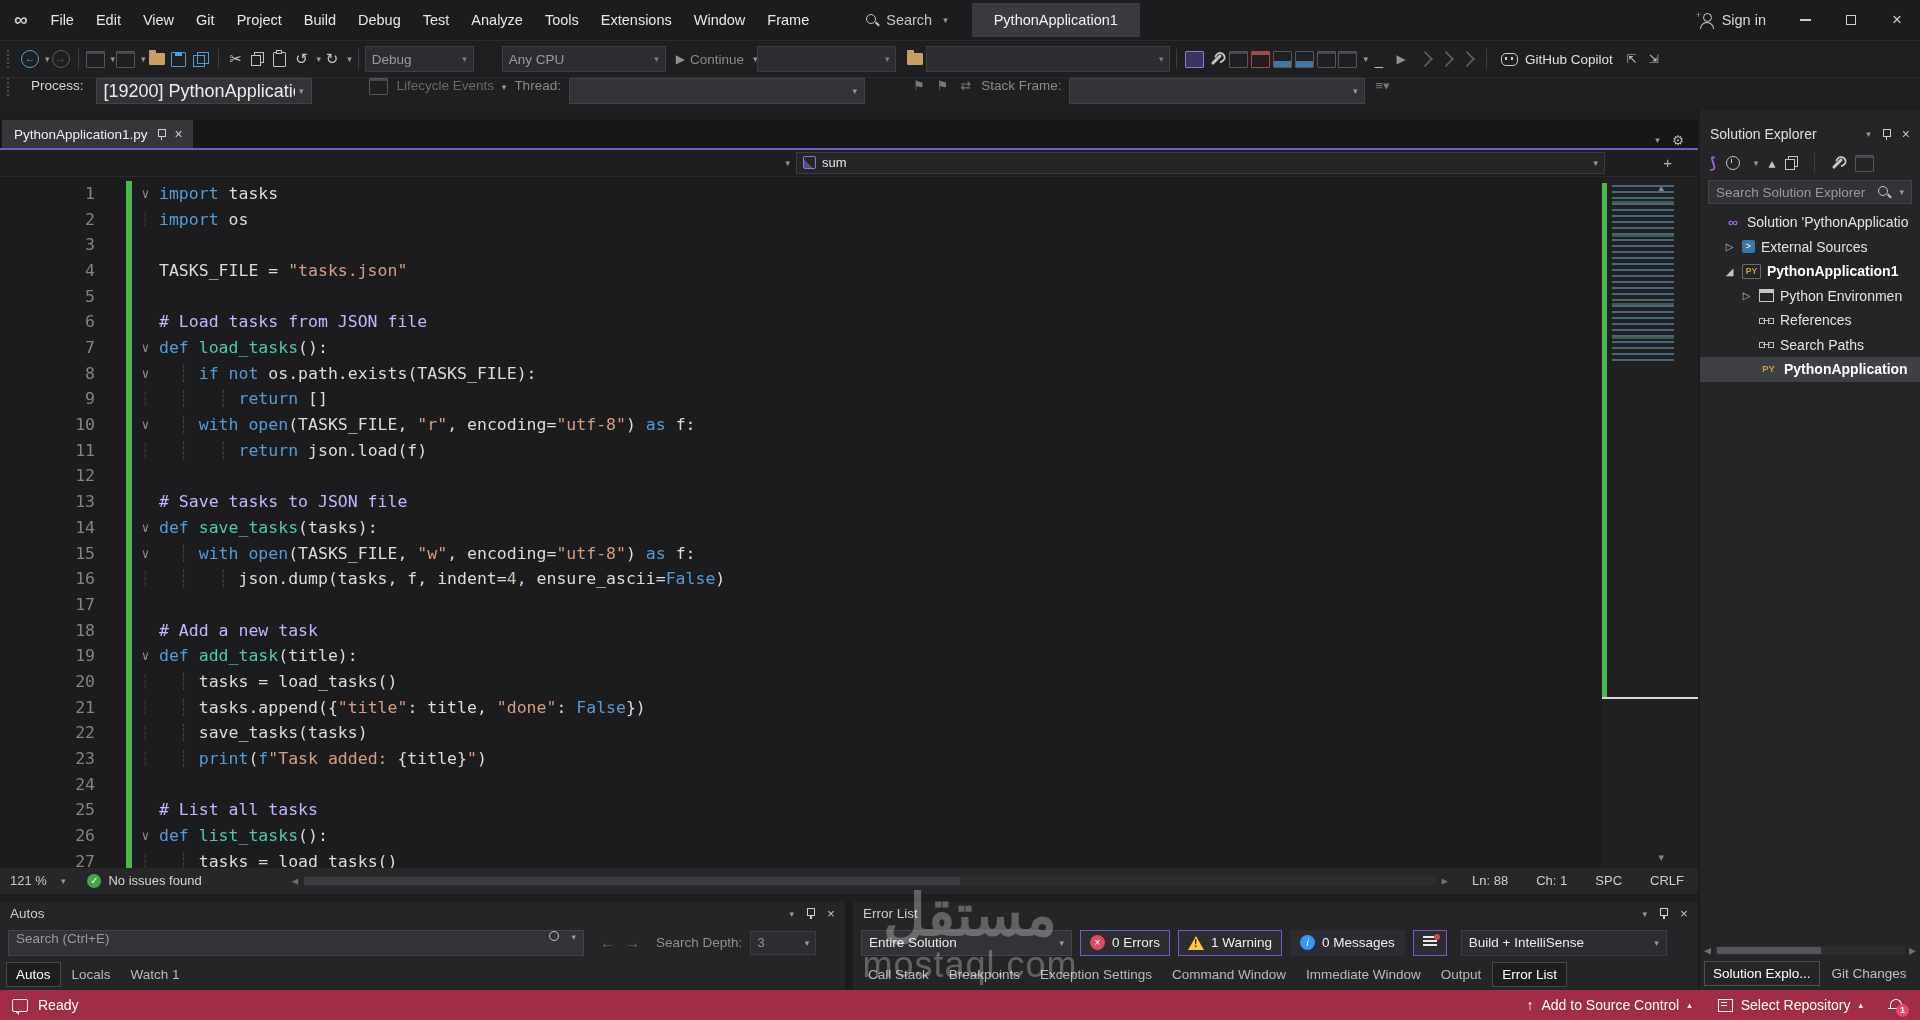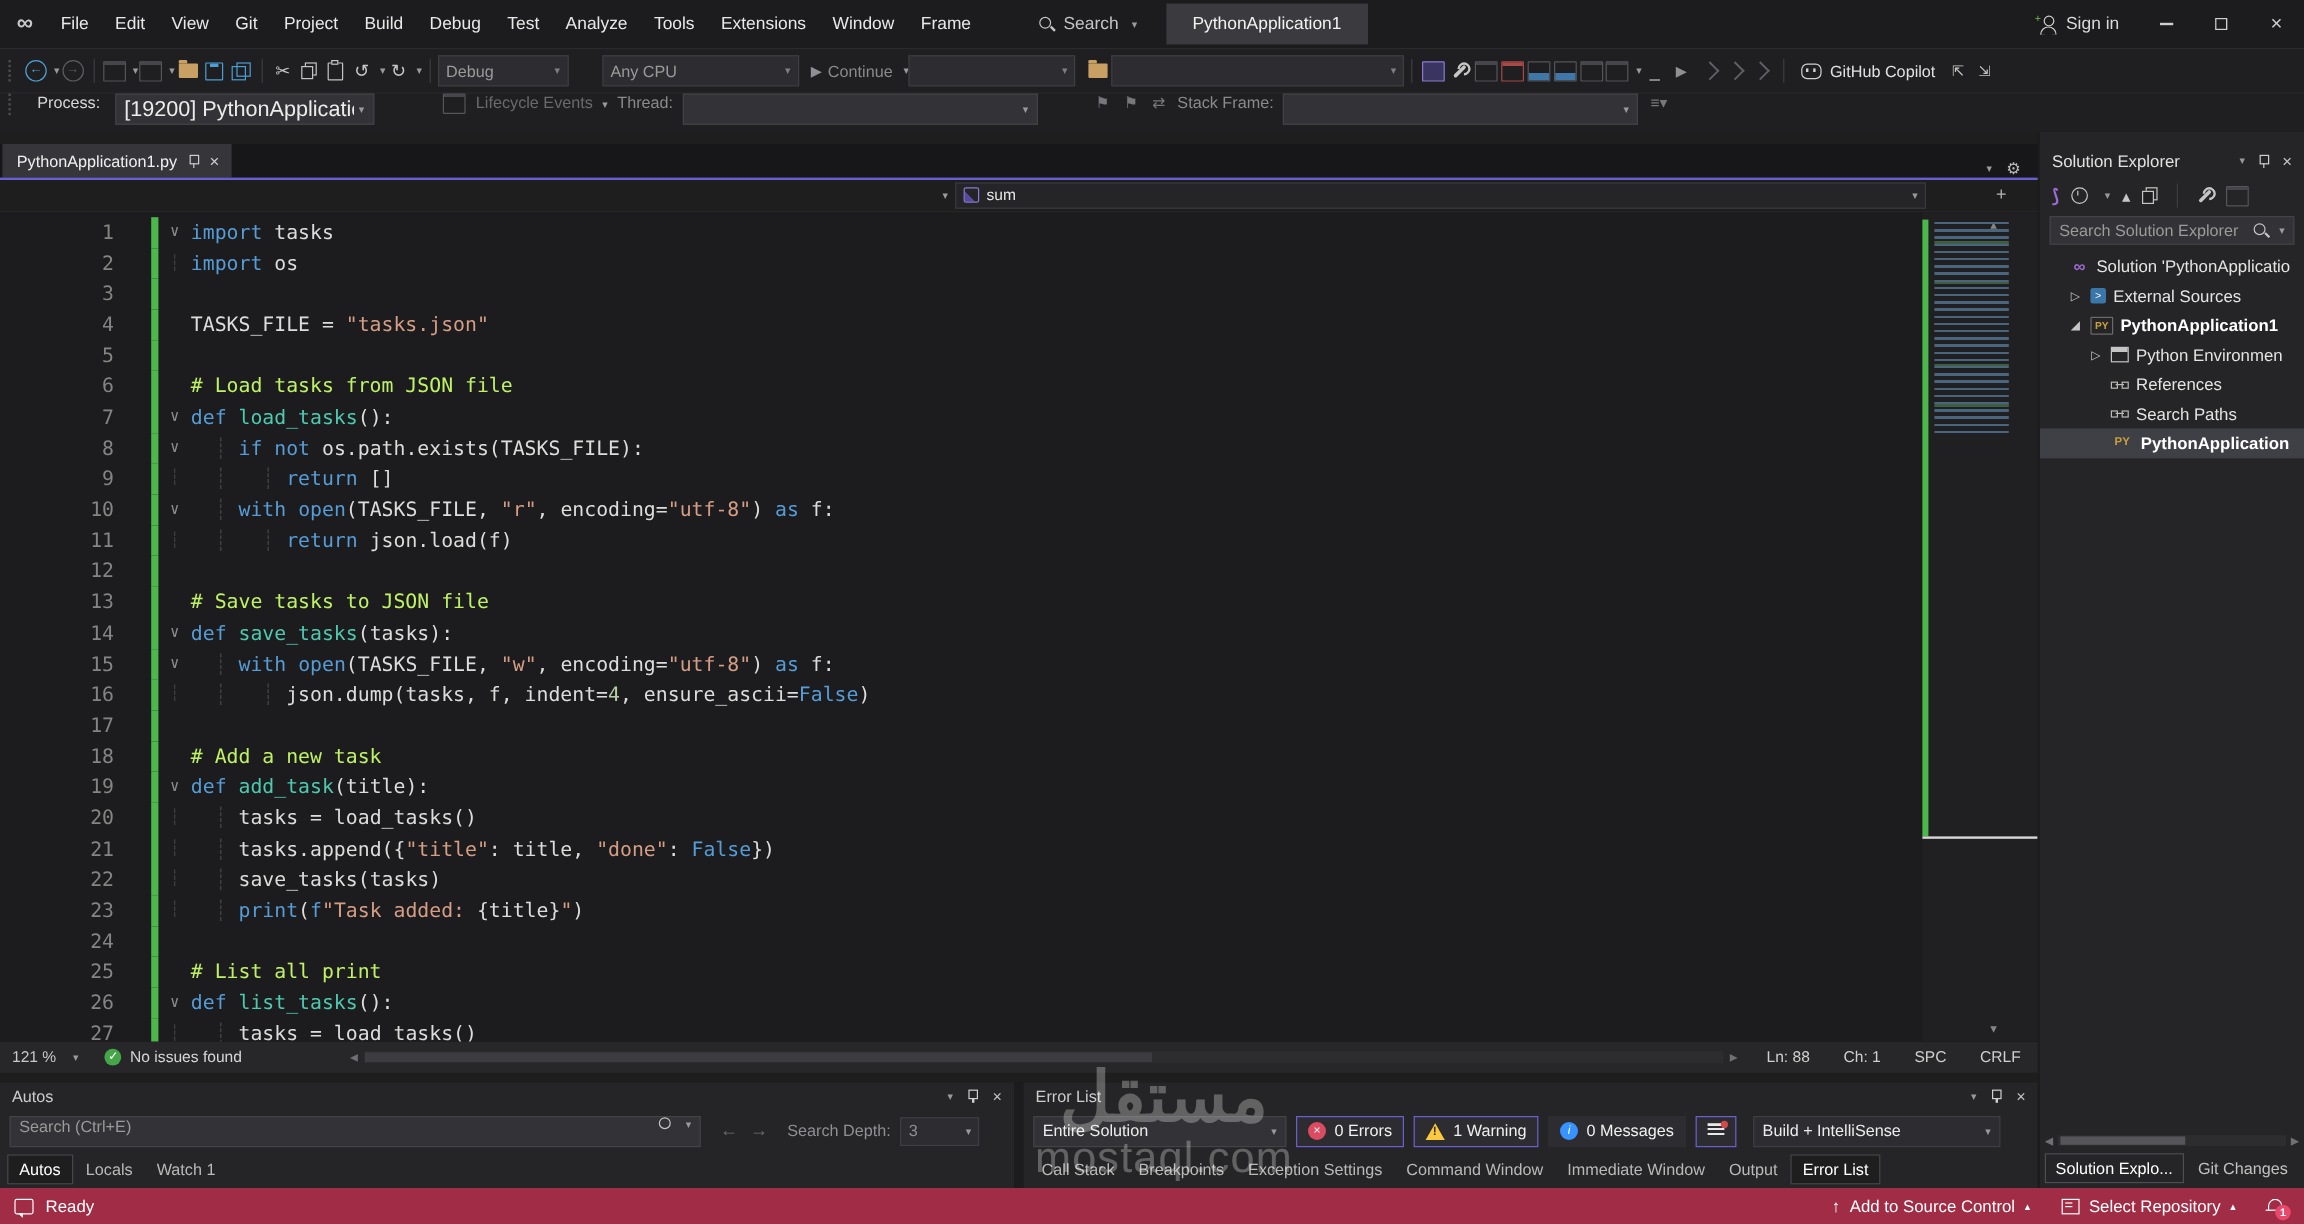--- a/index.html
+++ b/index.html
@@ -94,21 +94,21 @@
   
   .editor-body{height:694px;display:flex;position:relative;overflow:hidden;background:#1c1c1e;}
   .code-wrap{flex:1;padding-top:4px;font-family:"DejaVu Sans Mono","Liberation Mono",monospace;font-size:16.5px;overflow:hidden;}
   .cl{display:flex;height:25.7px;line-height:25.7px;white-space:pre;}
   .ln{width:95px;text-align:right;color:#848484;flex:0 0 auto;}
   .chg{width:6px;margin-left:31px;background:#4cb84c;flex:0 0 auto;}
   .fold{width:27px;text-align:center;flex:0 0 auto;font-size:13px;}
   .fold.fa{color:#8c8c8c;} .fold.fg{color:#3f3f42;}
   .ct{flex:1;color:#dcdcdc;}
   .tk-d{color:#dcdcdc;} .tk-k{color:#569cd6;} .tk-f{color:#4ec9b0;} .tk-s{color:#d69d85;}
-  .tk-c{color:#bef264;} .tk-n{color:#b5cea8;} .tk-g{color:#3f3f42;}
+  .tk-c{color:#c4b5fd;} .tk-n{color:#b5cea8;} .tk-g{color:#3f3f42;}
 
   
   .minimap{width:96px;flex:0 0 auto;position:relative;background:#202022;}
   .mm-green{position:absolute;left:0;top:6px;width:5px;height:514px;background:#4cb84c;}
   .mm-code{position:absolute;left:10px;top:8px;width:62px;height:178px;
     background:repeating-linear-gradient(180deg,#4a657e 0 2px,transparent 2px 6px),repeating-linear-gradient(180deg,transparent 0 16px,#3f5d40 16px 18px,transparent 18px 34px);}
   .mm-hline{position:absolute;left:0;top:520px;width:100%;height:2px;background:#d8d8d8;}
   .mm-up{position:absolute;right:34px;top:4px;color:#858585;font-size:11px;}
   .mm-dn{position:absolute;right:34px;bottom:4px;color:#858585;font-size:11px;}
 
@@ -450,21 +450,21 @@
             <div class="cl"><span class="ln">15</span><span class="chg"></span><span class="fold fa">∨</span><span class="ct"><span class="tk-g">  ┊ </span><span class="tk-k">with</span><span class="tk-d"> </span><span class="tk-k">open</span><span class="tk-d">(TASKS_FILE, </span><span class="tk-s">"w"</span><span class="tk-d">, encoding=</span><span class="tk-s">"utf-8"</span><span class="tk-d">) </span><span class="tk-k">as</span><span class="tk-d"> f:</span></span></div>
             <div class="cl"><span class="ln">16</span><span class="chg"></span><span class="fold fg">┆</span><span class="ct"><span class="tk-g">  ┊   ┊ </span><span class="tk-d">json.dump(tasks, f, indent=</span><span class="tk-n">4</span><span class="tk-d">, ensure_ascii=</span><span class="tk-k">False</span><span class="tk-d">)</span></span></div>
             <div class="cl"><span class="ln">17</span><span class="chg"></span><span class="fold fg"></span><span class="ct"></span></div>
             <div class="cl"><span class="ln">18</span><span class="chg"></span><span class="fold fg"></span><span class="ct"><span class="tk-c"># Add a new task</span></span></div>
             <div class="cl"><span class="ln">19</span><span class="chg"></span><span class="fold fa">∨</span><span class="ct"><span class="tk-k">def </span><span class="tk-f">add_task</span><span class="tk-d">(title):</span></span></div>
             <div class="cl"><span class="ln">20</span><span class="chg"></span><span class="fold fg">┆</span><span class="ct"><span class="tk-g">  ┊ </span><span class="tk-d">tasks = load_tasks()</span></span></div>
             <div class="cl"><span class="ln">21</span><span class="chg"></span><span class="fold fg">┆</span><span class="ct"><span class="tk-g">  ┊ </span><span class="tk-d">tasks.append({</span><span class="tk-s">"title"</span><span class="tk-d">: title, </span><span class="tk-s">"done"</span><span class="tk-d">: </span><span class="tk-k">False</span><span class="tk-d">})</span></span></div>
             <div class="cl"><span class="ln">22</span><span class="chg"></span><span class="fold fg">┆</span><span class="ct"><span class="tk-g">  ┊ </span><span class="tk-d">save_tasks(tasks)</span></span></div>
             <div class="cl"><span class="ln">23</span><span class="chg"></span><span class="fold fg">┆</span><span class="ct"><span class="tk-g">  ┊ </span><span class="tk-k">print</span><span class="tk-d">(</span><span class="tk-k">f</span><span class="tk-s">"Task added: </span><span class="tk-d">{title}</span><span class="tk-s">"</span><span class="tk-d">)</span></span></div>
             <div class="cl"><span class="ln">24</span><span class="chg"></span><span class="fold fg"></span><span class="ct"></span></div>
-            <div class="cl"><span class="ln">25</span><span class="chg"></span><span class="fold fg"></span><span class="ct"><span class="tk-c"># List all print</span></span></div>
+            <div class="cl"><span class="ln">25</span><span class="chg"></span><span class="fold fg"></span><span class="ct"><span class="tk-c"># List all tasks</span></span></div>
             <div class="cl"><span class="ln">26</span><span class="chg"></span><span class="fold fa">∨</span><span class="ct"><span class="tk-k">def </span><span class="tk-f">list_tasks</span><span class="tk-d">():</span></span></div>
             <div class="cl"><span class="ln">27</span><span class="chg"></span><span class="fold fg">┆</span><span class="ct"><span class="tk-g">  ┊ </span><span class="tk-d">tasks = load_tasks()</span></span></div>
           </div>
         <div class="minimap">
           <span class="mm-up">▴</span>
           <div class="mm-green"></div>
           <div class="mm-code"></div>
           <div class="mm-hline"></div>
           <span class="mm-dn">▾</span>
         </div>

